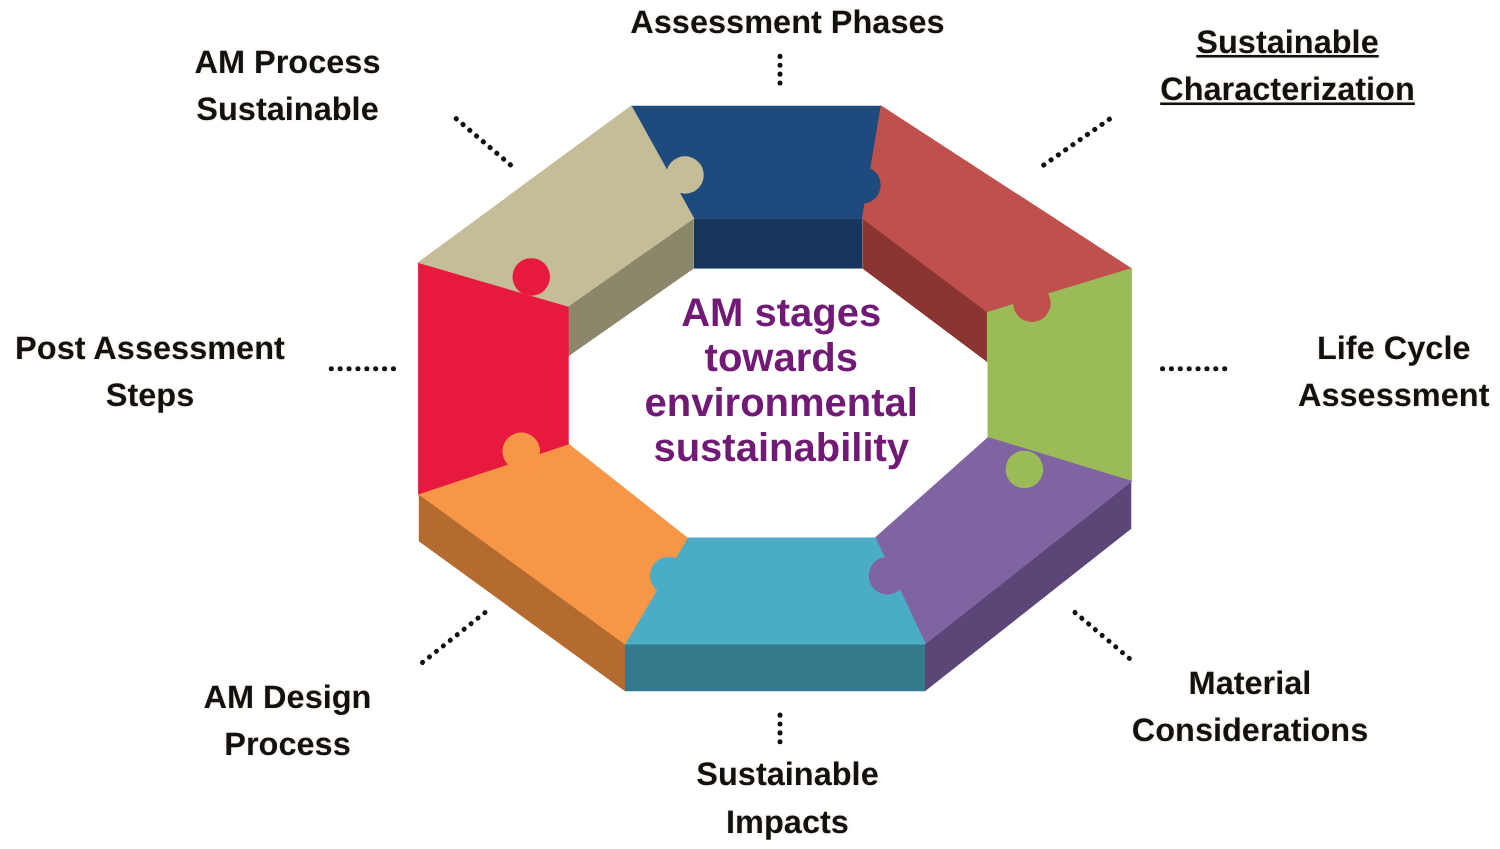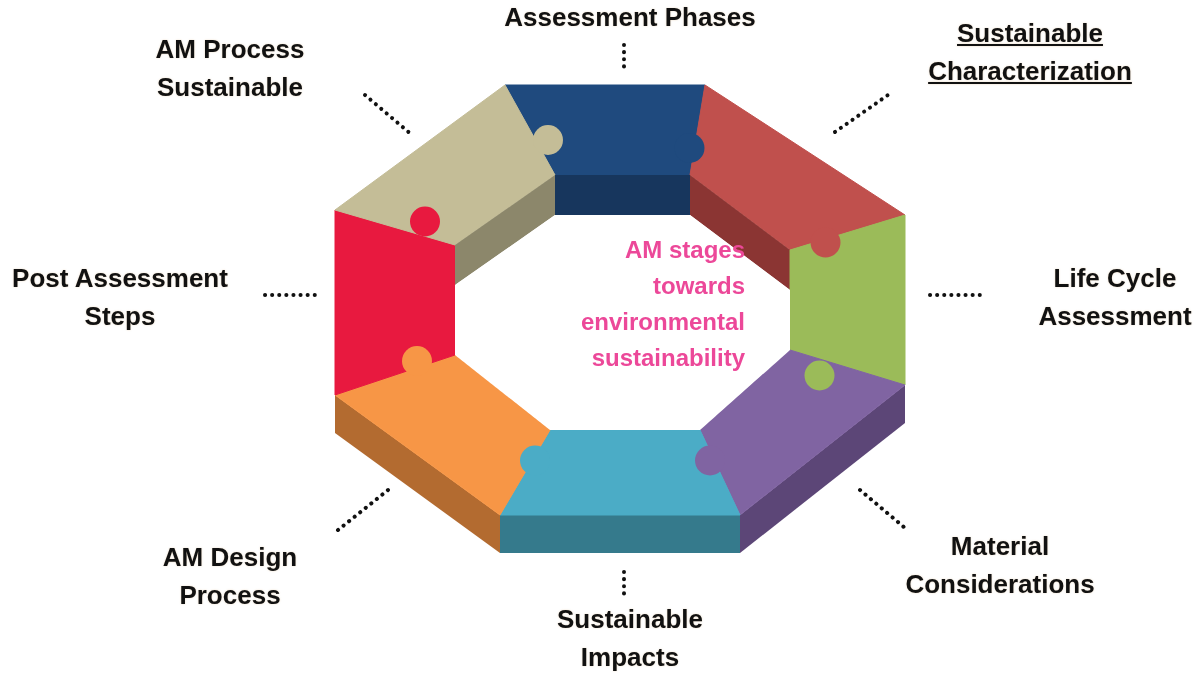--- a/index.html
+++ b/index.html
@@ -1,19 +1,19 @@
 <!DOCTYPE html>
 <html><head>
 <meta charset="utf-8">
 <style>
   html,body{margin:0;padding:0;background:#ffffff;}
   body{width:1200px;height:679px;position:relative;overflow:hidden;font-family:"Liberation Sans","DejaVu Sans",sans-serif;}
   #ring{position:absolute;left:0;top:0;}
   .label{position:absolute;font-weight:bold;font-size:26px;line-height:38px;color:#111;text-align:center;white-space:nowrap;text-shadow:0 0 2px rgba(200,150,80,0.35);}
-  .center-text{position:absolute;left:505px;top:232px;width:240px;text-align:right;font-weight:bold;font-size:24px;line-height:36px;color:#ec4899;}
+  .center-text{position:absolute;left:505px;top:232px;width:240px;text-align:center;font-weight:bold;font-size:32px;line-height:36px;color:#701a75;}
 </style>
 </head>
 <body>
 
 <svg id="ring" width="1200" height="679" viewBox="0 0 1200 679">
   <g id="walls">
       <polygon points="905,215 905,385 905,423 905,253" fill="#71893f"></polygon>
       <polygon points="905,385 740,515 740,553 905,423" fill="#5c4677"></polygon>
       <polygon points="740,515 500,515 500,553 740,553" fill="#357a8c"></polygon>
       <polygon points="500,515 335,395 335,433 500,553" fill="#b36b30"></polygon>

